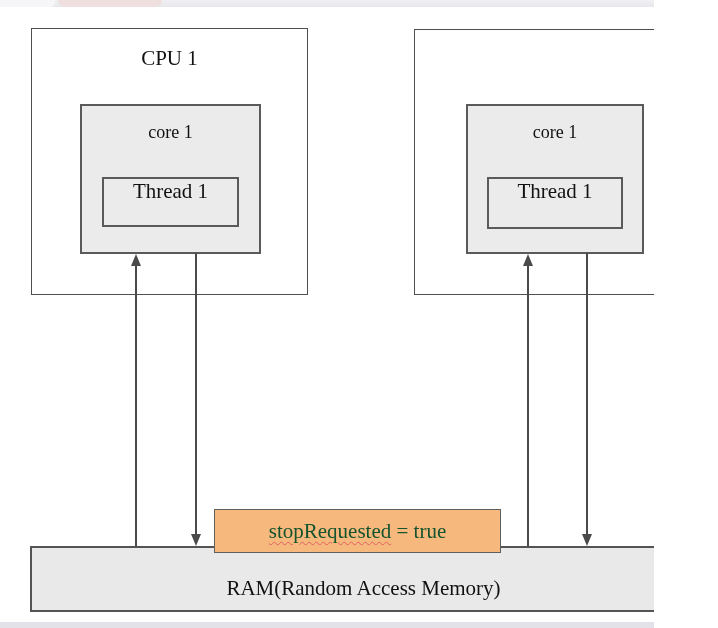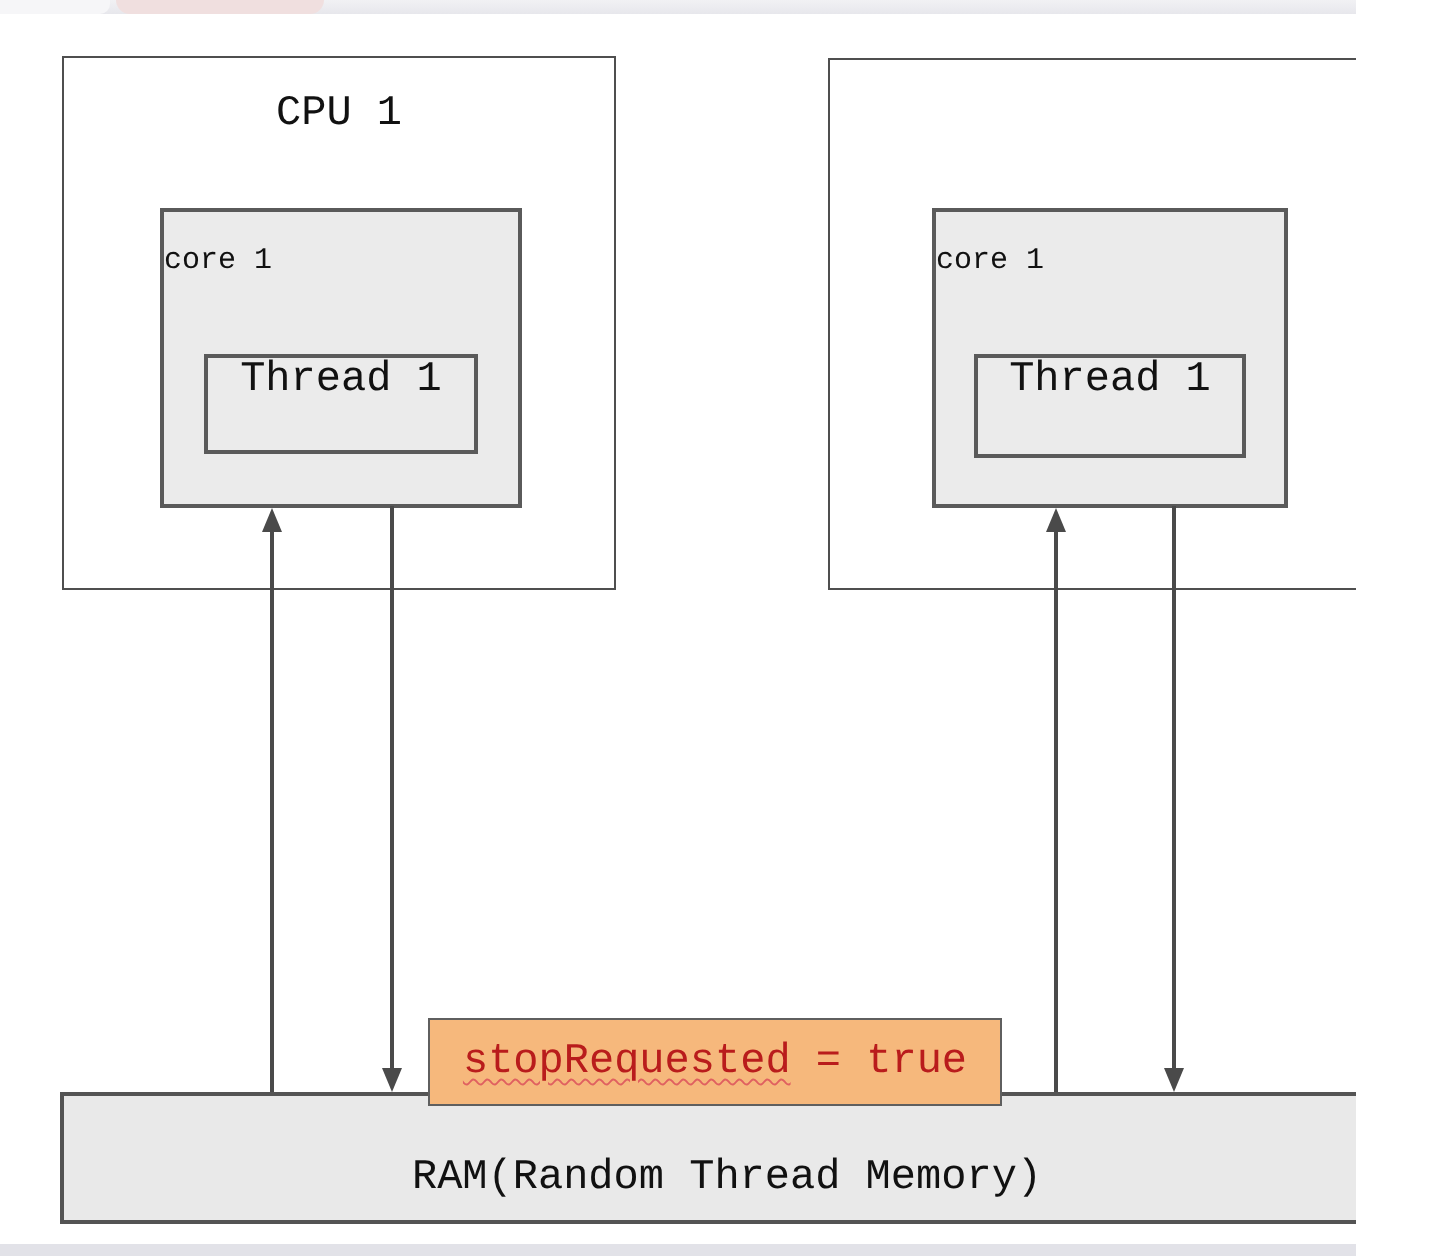--- a/index.html
+++ b/index.html
@@ -2,23 +2,22 @@
 <html><head>
 <meta charset="utf-8">
 <style>
   html, body { margin: 0; padding: 0; background: #ffffff; }
   #page {
     position: relative;
     width: 654px;
     height: 628px;
     background: #ffffff;
     overflow: hidden;
-    font-family: Liberation Mono, monospace;
+    font-family: Liberation Serif, serif;
     color: #1a1a1a;
-    padding-left: 24px;
   }
 
   
   .top-strip {
     position: absolute; left: 0; top: 0; width: 718px; height: 7px;
     background: linear-gradient(to bottom, #f1f1f4, #e7e7ec);
   }
   .top-strip .tab-fragment {
     position: absolute; left: 58px; top: 0; width: 104px; height: 7px;
     background: #f0dfdf;
@@ -51,21 +50,21 @@
   .cpu-title {
     position: absolute; left: 0; right: 0; top: 17px;
     text-align: center; font-size: 21px; color: #111;
   }
   .core-box {
     background: #ebebeb;
     border: 2px solid #5a5a5a;
   }
   .core-title {
     position: absolute; left: 0; right: 0; top: 16px;
-    text-align: left; font-size: 15px; color: #111;
+    text-align: center; font-size: 18px; color: #111;
   }
   .thread-box {
     background: #ebebeb;
     border: 2px solid #5a5a5a;
     display: flex; justify-content: center;
     font-size: 21px; color: #111;
   }
   #cpu1 { left: 31px;  top: 28px; width: 277px; height: 267px; }
   #cpu2 { left: 414px; top: 29px; width: 271px; height: 266px; }
   #core1-left  { left: 48px;  top: 75px;  width: 181px; height: 150px; }
@@ -81,21 +80,21 @@
   .ram-label {
     position: absolute; left: 0; right: 0; bottom: 9px;
     text-align: center; font-size: 21px; color: #111;
   }
 
   #shared-var {
     left: 214px; top: 509px; width: 287px; height: 44px;
     background: #f6b87c;
     border: 1.5px solid #5f5f5f;
     display: flex; align-items: center; justify-content: center;
-    font-size: 21px; color: #b91c1c;
+    font-size: 21px; color: #14532d;
     z-index: 5;
   }
   .squiggle {
     text-decoration-line: underline;
     text-decoration-style: wavy;
     text-decoration-color: #e06060;
     text-decoration-thickness: 1px;
     text-underline-offset: 3px;
   }
 
@@ -160,21 +159,21 @@
   <div class="arrowhead-up" id="head-up-left"></div>
   <div class="arrow-line" id="line-down-left"></div>
   <div class="arrowhead-down" id="head-down-left"></div>
 
   <div class="arrow-line" id="line-up-right"></div>
   <div class="arrowhead-up" id="head-up-right"></div>
   <div class="arrow-line" id="line-down-right"></div>
   <div class="arrowhead-down" id="head-down-right"></div>
 
   <div class="box" id="ram">
-    <div class="ram-label">RAM(Random Thread Memory)</div>
+    <div class="ram-label">RAM(Random Access Memory)</div>
   </div>
 
   <div class="box" id="shared-var">
     <span>
       <span class="squiggle">stopRequested</span>
       <span>= true</span>
     </span>
   </div>
 
 </div>

